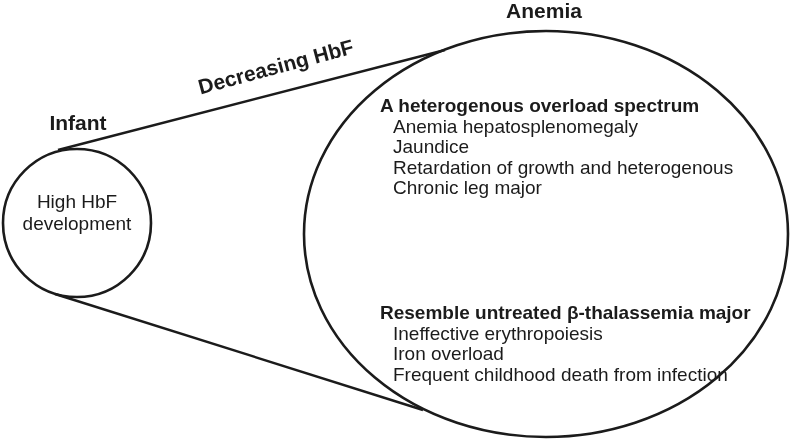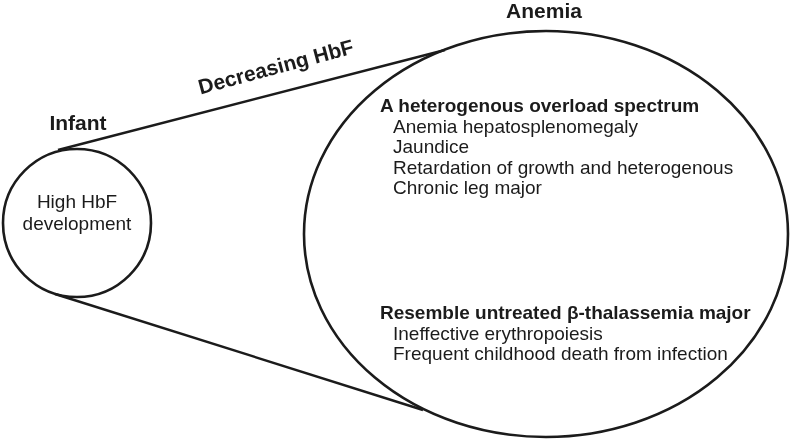--- a/index.html
+++ b/index.html
@@ -78,15 +78,16 @@
     <div>Jaundice</div>
     <div>Retardation of growth and heterogenous</div>
     <div>Chronic leg major</div>
   </div>
 </div>
 
 <div class="adult-text section-2">
   <div class="section-heading">Resemble untreated β-thalassemia major</div>
   <div class="section-items">
     <div>Ineffective erythropoiesis</div>
+    <div>Iron overload</div>
     <div>Frequent childhood death from infection</div>
   </div>
 </div>
 
 </body></html>

